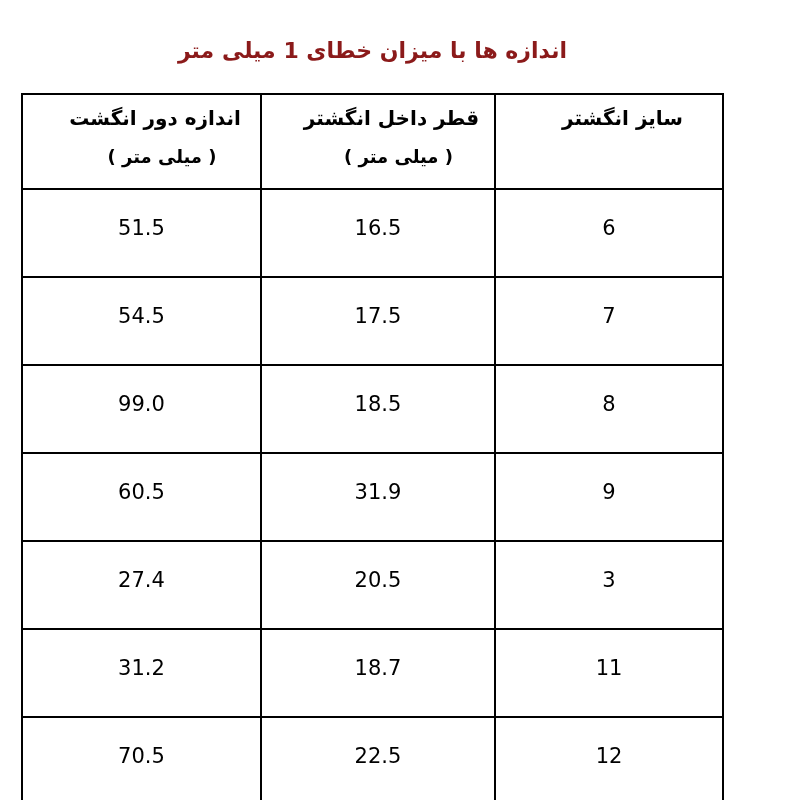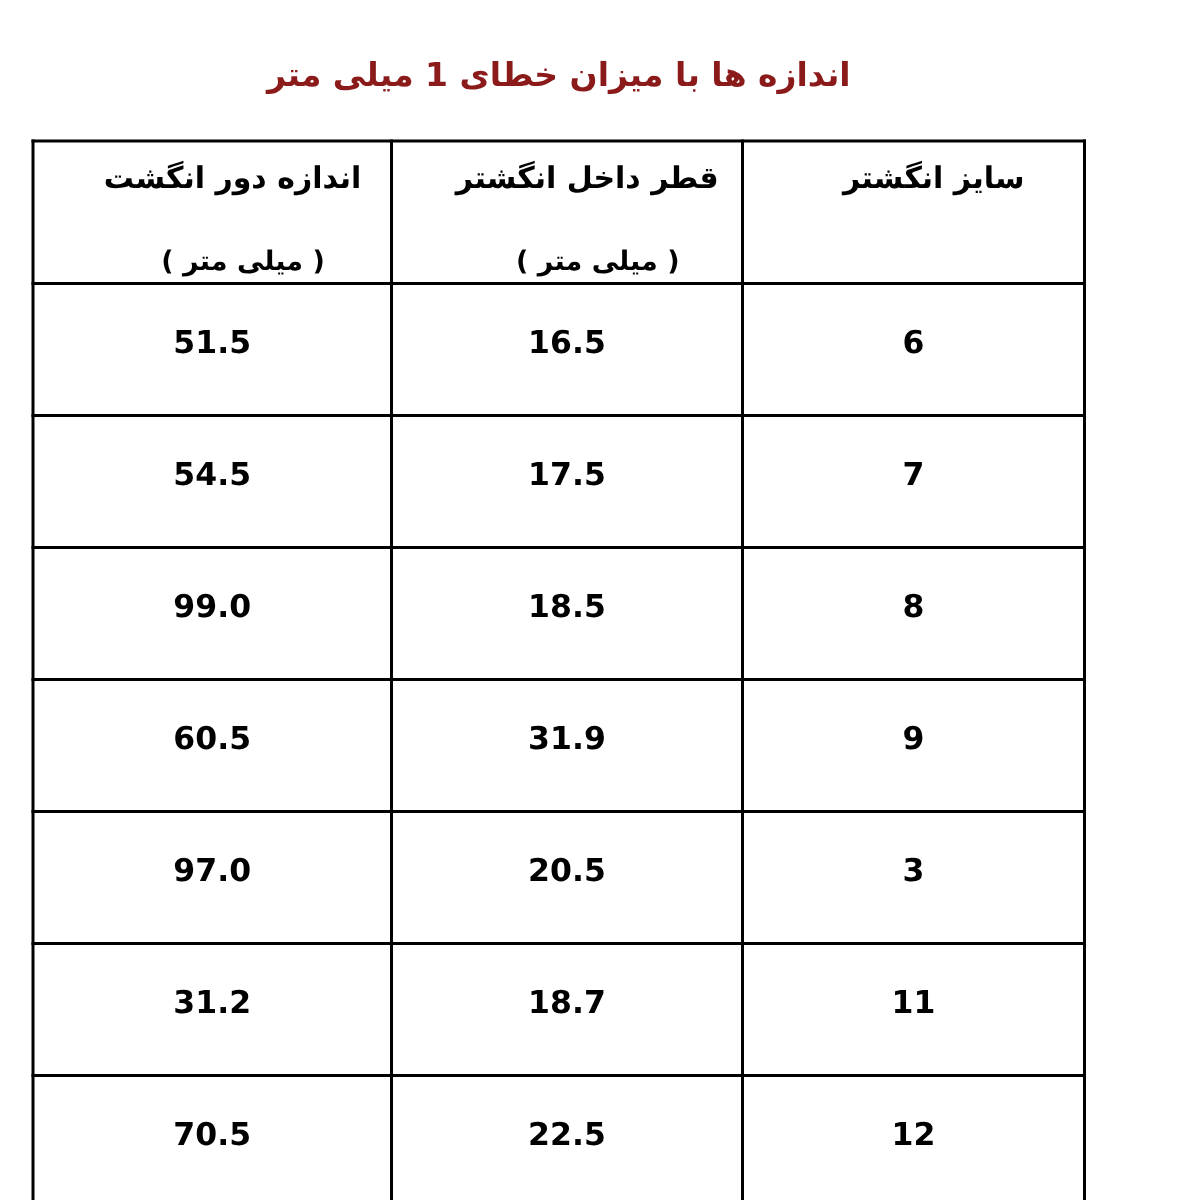--- a/index.html
+++ b/index.html
@@ -45,33 +45,33 @@
     padding-top: 9px;
     font-size: 20px;
     font-weight: bold;
     text-align: center;
   }
   .th-label {
     line-height: 28px;
     margin-left: 27px;
   }
   .th-sublabel {
-    margin-top: 31px;
+    margin-top: 13px;
     font-size: 18px;
     font-weight: bold;
     line-height: 24px;
     padding-left: 41px;
   }
   table.ring-table td {
     height: 76px;
     text-align: center;
     vertical-align: middle;
     padding: 0 0 10px 0;
     font-size: 21px;
-    font-weight: bold;
+    font-weight: normal;
     
     direction: ltr;
   }
 </style>
 </head>
 <body>
 
 <div class="page">
 
   <h1 class="title" style="color: rgb(139, 26, 26);">اندازه ها با میزان خطای 1 میلی متر</h1>
@@ -114,21 +114,21 @@
         <td>99.0</td>
       </tr>
       <tr>
         <td>9</td>
         <td>31.9</td>
         <td>60.5</td>
       </tr>
       <tr>
         <td>3</td>
         <td>20.5</td>
-        <td>97.0</td>
+        <td>27.4</td>
       </tr>
       <tr>
         <td>11</td>
         <td>18.7</td>
         <td>31.2</td>
       </tr>
       <tr>
         <td>12</td>
         <td>22.5</td>
         <td>70.5</td>

